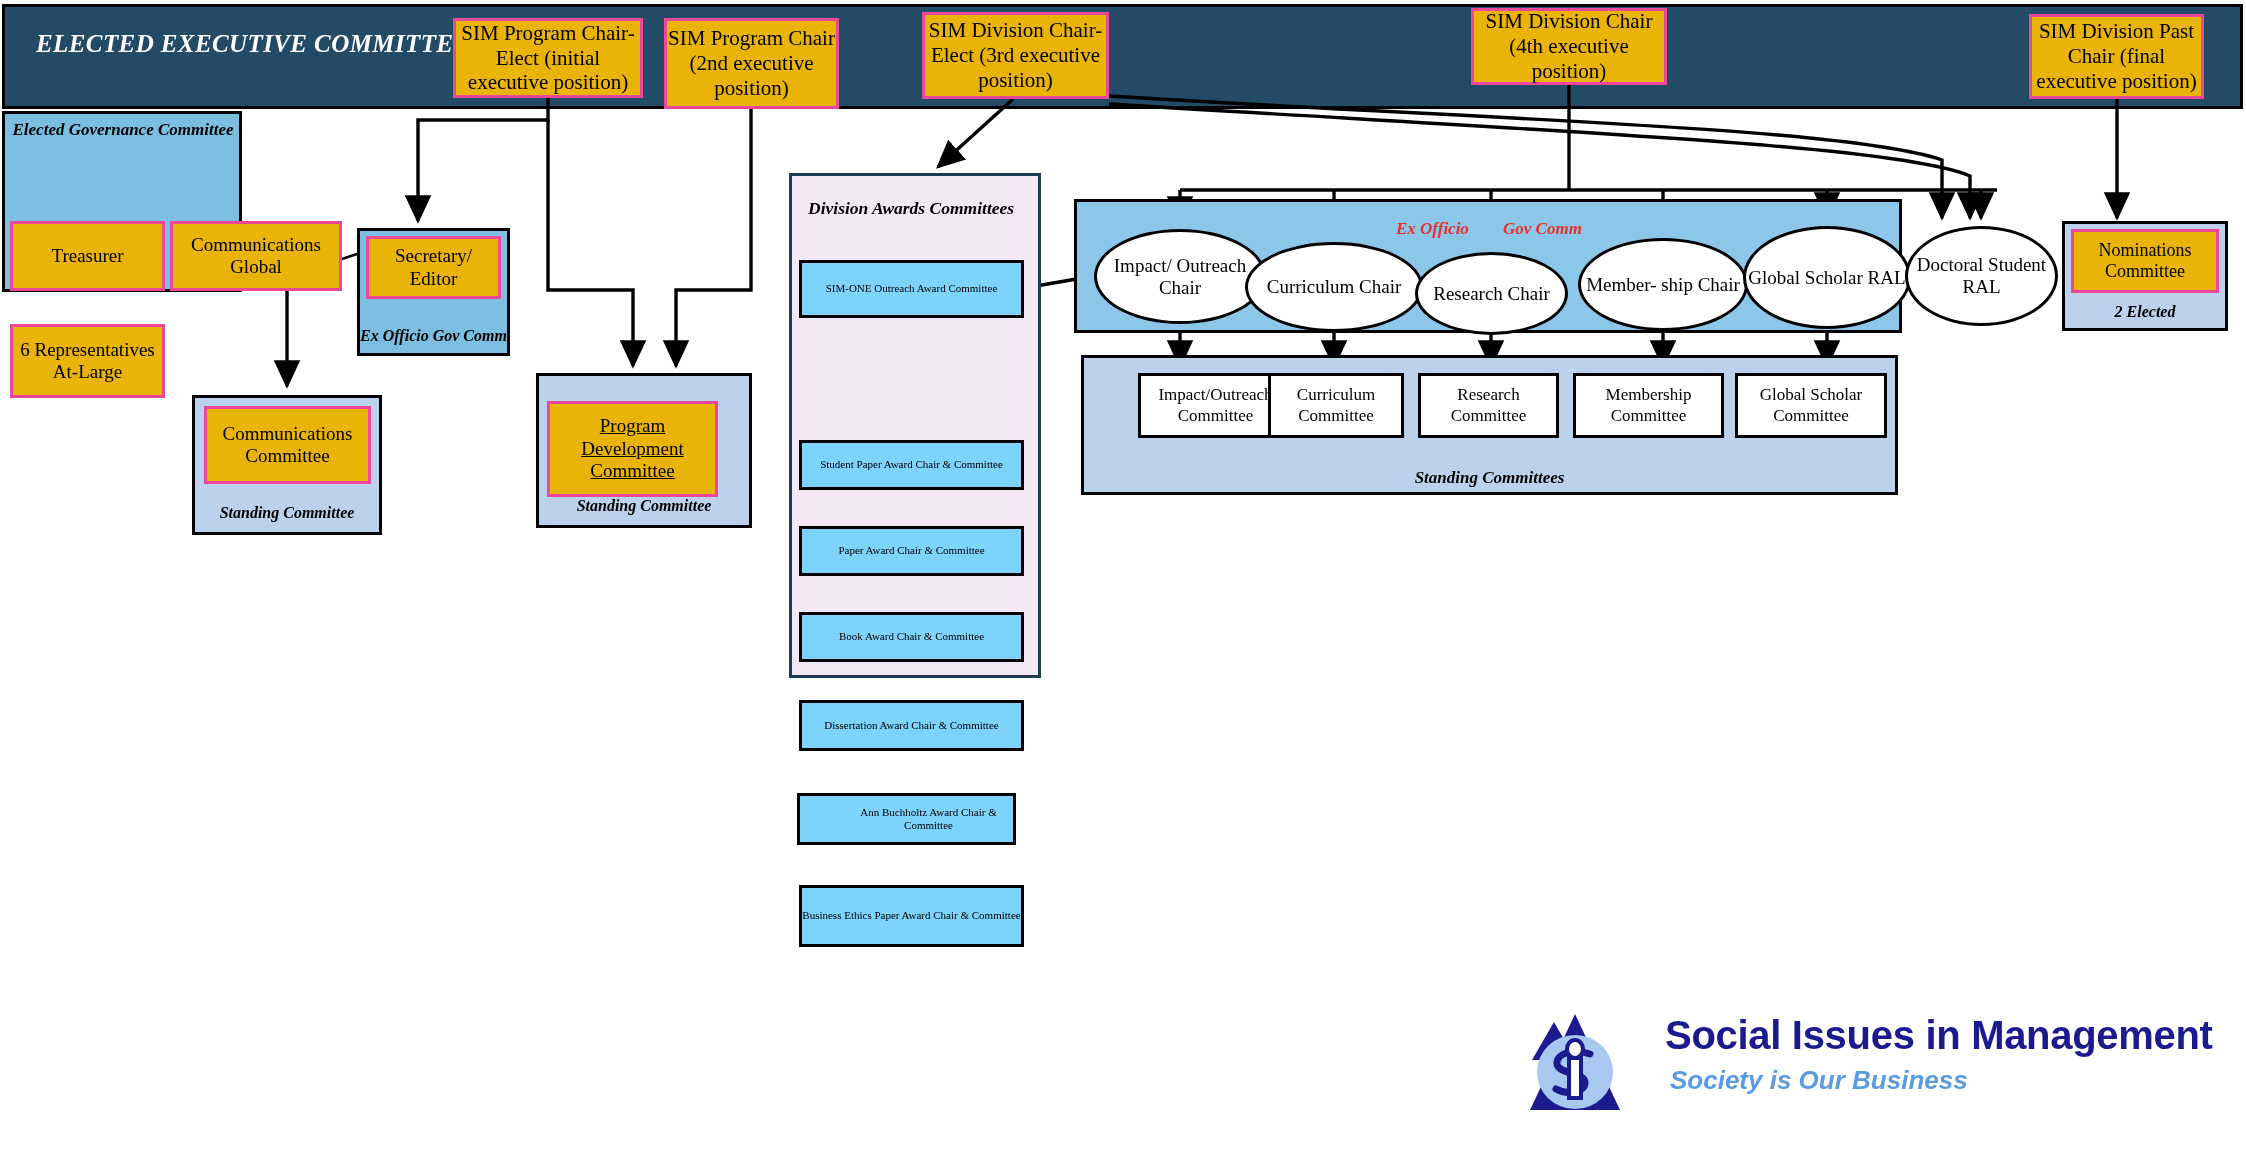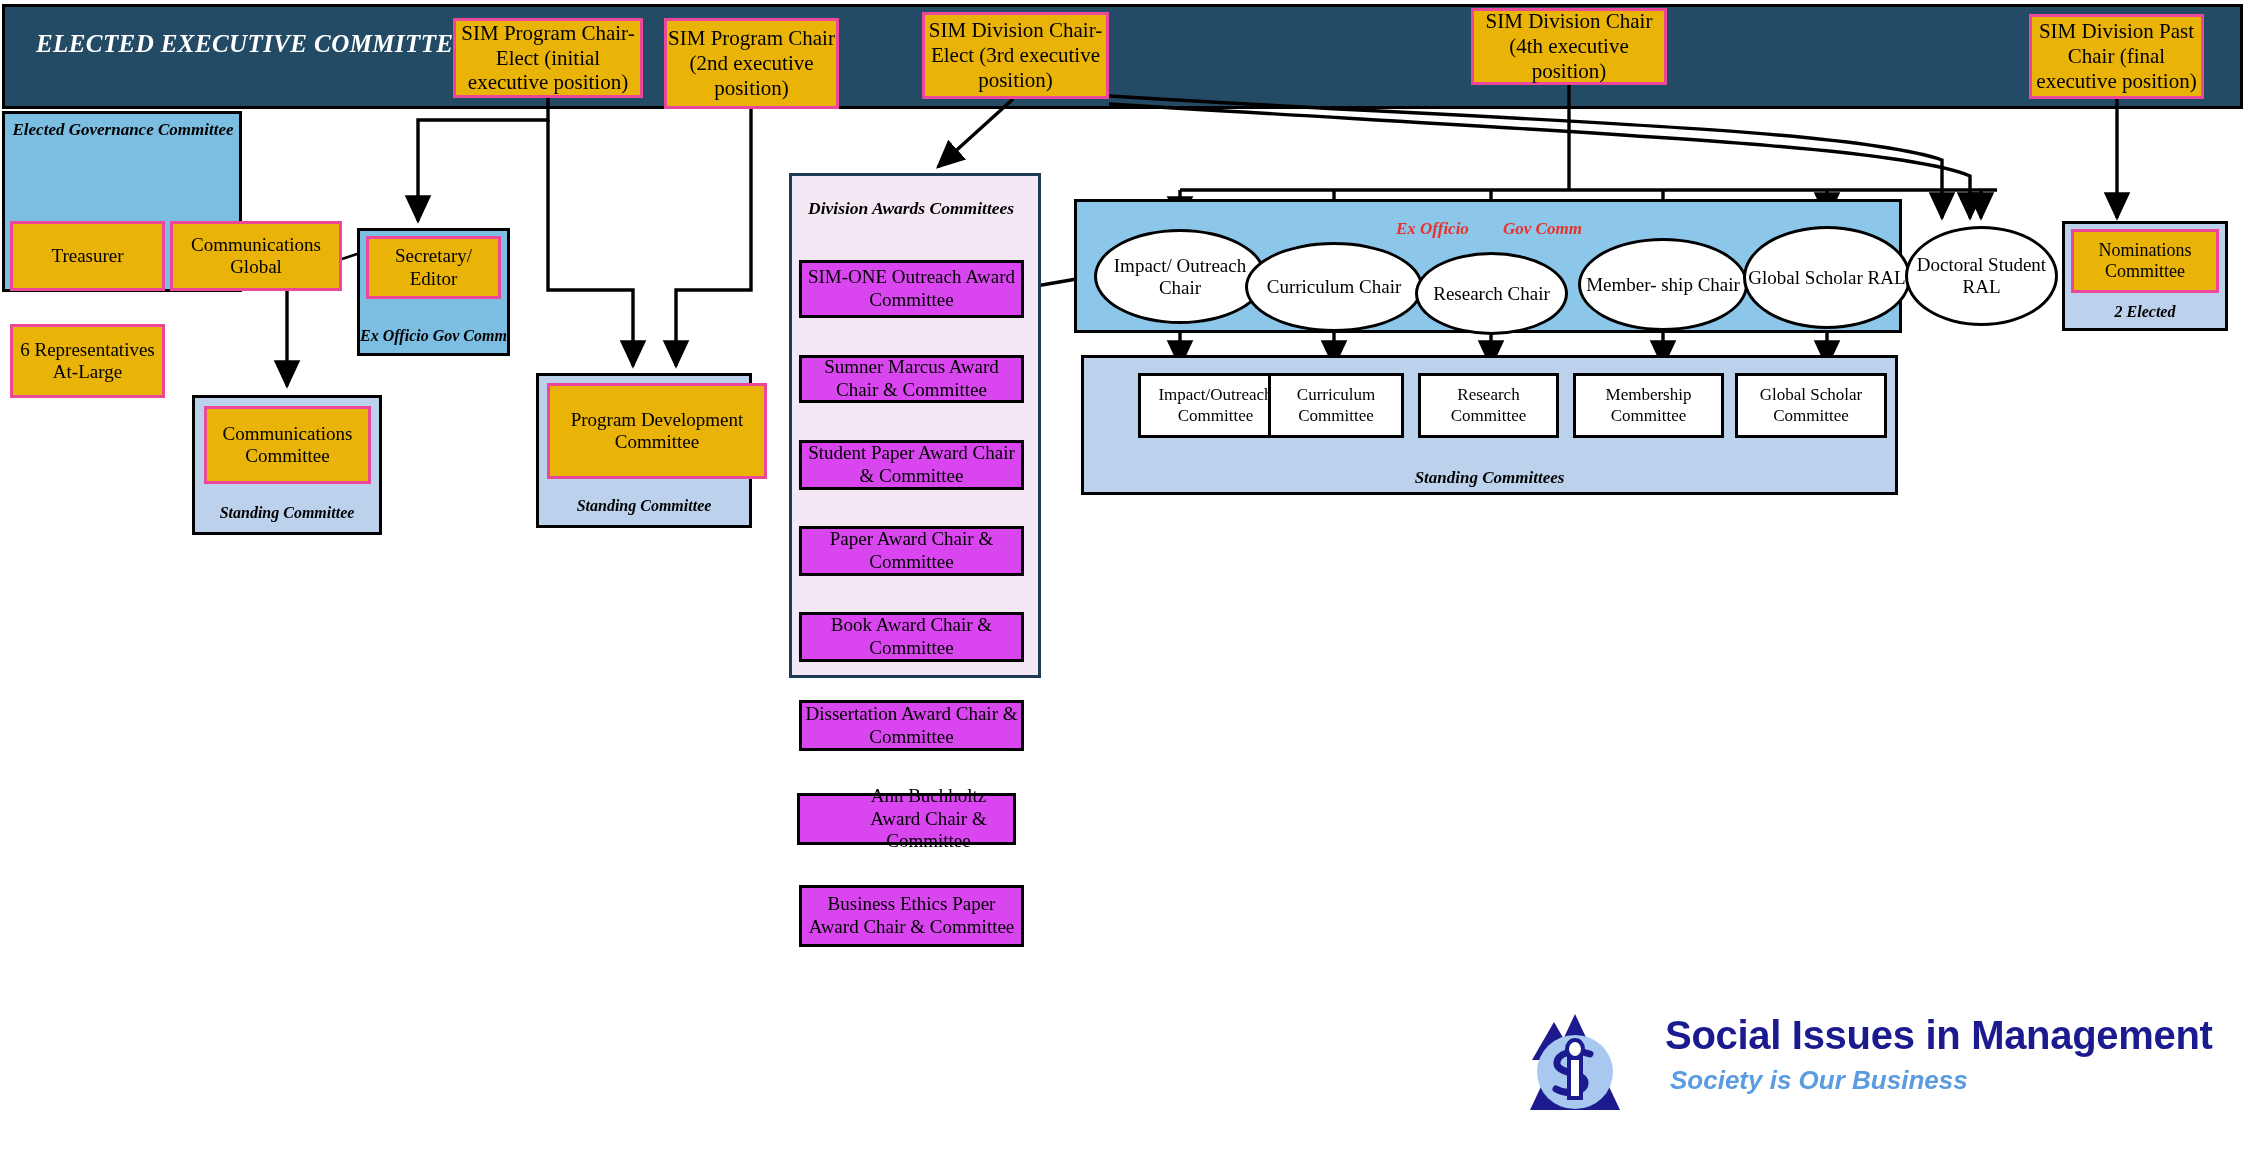--- a/index.html
+++ b/index.html
@@ -53,23 +53,23 @@
   
   #awards-col{
     position:absolute;left:789px;top:173px;width:252px;height:505px;
     background:#F3E8F4;border:3px solid #1F3B55;box-sizing:border-box;z-index:7;
   }
   #awards-title{
     position:absolute;left:800px;top:198px;width:230px;text-align:left;padding-left:8px;
     font-size:17.5px;font-weight:bold;font-style:italic;color:#000;z-index:10;
   }
   .awardbox{
-    position:absolute;left:799px;width:225px;background:#d946ef;border:3px solid #000;
-    display:flex;align-items:center;justify-content:center;text-align:center;
-    font-size:19px;line-height:1.2;box-sizing:border-box;z-index:10;
+    position:absolute;left:799px;width:225px;background:#7dd3fc;border:3px solid #000;
+    display:flex;align-items:center;justify-content:center;text-align:center;
+    font-size:11px;line-height:1.2;box-sizing:border-box;z-index:10;
   }
 
   
   #chairs-band{
     position:absolute;left:1074px;top:199px;width:828px;height:134px;
     background:#8CC6E8;border:3px solid #000;box-sizing:border-box;z-index:7;
   }
   .ellipse{
     position:absolute;background:#ffffff;border:3px solid #000;border-radius:50%;
     display:flex;align-items:center;justify-content:center;text-align:center;
@@ -133,27 +133,26 @@
   <div class="wbox" style="left:366px;top:236px;width:135px;height:63px;font-size:19px;">Secretary/ Editor</div>
 
   <div class="shade" style="left:192px;top:395px;width:190px;height:140px;background:#BCD2EC;">
     <span class="cap" style="bottom:10px;">Standing Committee</span>
   </div>
   <div class="wbox" style="left:204px;top:406px;width:167px;height:78px;font-size:19px;">Communications Committee</div>
 
   <div class="shade" style="left:536px;top:373px;width:216px;height:155px;background:#BCD2EC;">
     <span class="cap" style="bottom:10px;">Standing Committee</span>
   </div>
-  <div class="wbox" style="left:547px;top:383px;width:220px;height:96px;font-size:19px;">Program Development Committee</div>
+  <div class="wbox" style="left:547px;top:401px;width:171px;height:96px;font-size:19px;text-decoration:underline;">Program Development Committee</div>
 
   <div id="awards-col"></div>
   <div id="awards-title">Division Awards Committees</div>
 
   <div class="awardbox" style="top:260px;height:58px;">SIM-ONE Outreach Award Committee</div>
-  <div class="awardbox" style="top:355px;height:48px;">Sumner Marcus Award Chair &amp; Committee</div>
   <div class="awardbox" style="top:440px;height:50px;">Student Paper Award Chair &amp; Committee</div>
   <div class="awardbox" style="top:526px;height:50px;">Paper Award Chair &amp; Committee</div>
   <div class="awardbox" style="top:612px;height:50px;">Book Award Chair &amp; Committee</div>
   <div class="awardbox" style="top:700px;height:51px;">Dissertation Award Chair &amp; Committee</div>
   <div class="awardbox" style="top:793px;height:52px;left:797px;width:219px;padding-left:44px;">Ann Buchholtz Award Chair &amp; Committee</div>
   <div class="awardbox" style="top:885px;height:62px;">Business Ethics Paper Award Chair &amp; Committee</div>
 
   <div id="chairs-band"></div>
   <span class="exoff" style="left:1396px;top:219px;">Ex Officio</span>
   <span class="exoff" style="left:1503px;top:219px;">Gov Comm</span>

